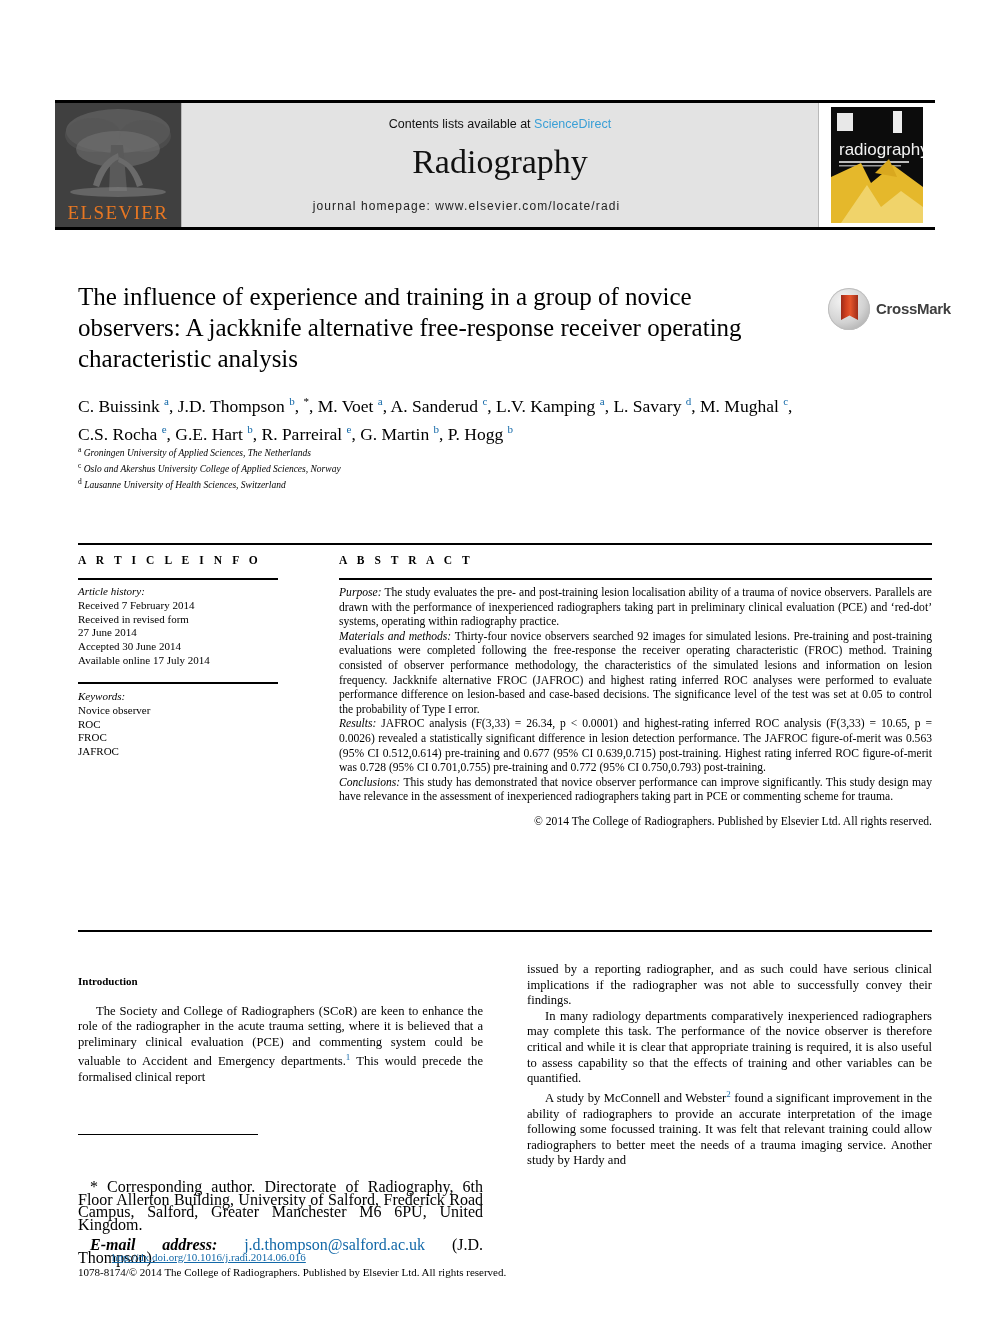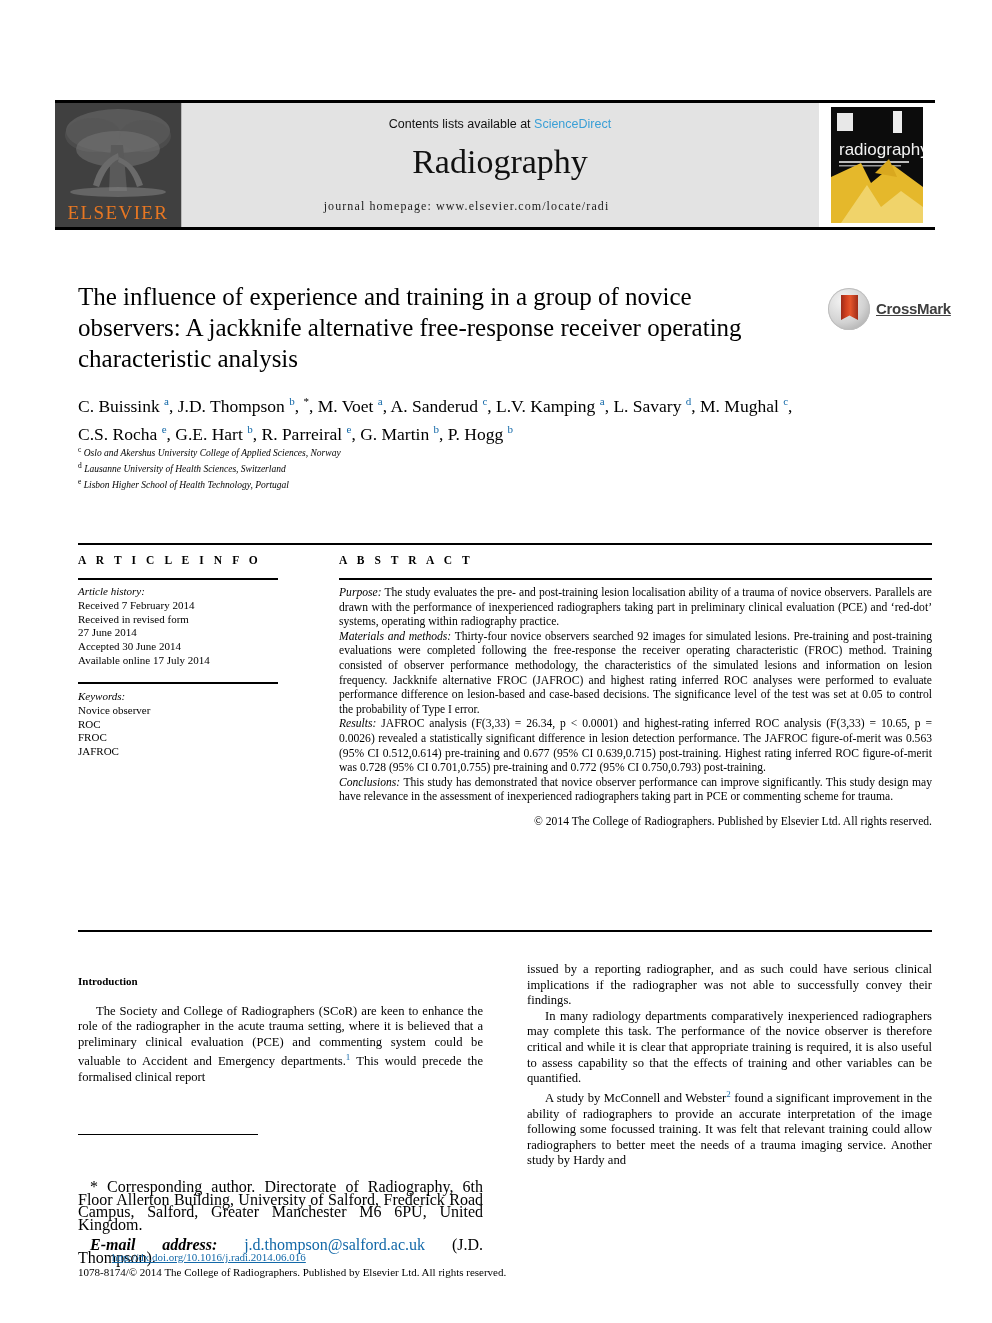--- a/index.html
+++ b/index.html
@@ -73,21 +73,20 @@
     letter-spacing: 1.4px;
     color: #E87722;
   }
   .center-band {
     position: absolute;
     top: 3px; left: 126px;
     width: 636px; height: 124px;
     background: #e3e3e3;
     border-left: 1px solid #b9b9b9;
     border-right: 1px solid #b9b9b9;
-    padding-left: 45px;
   }
   .contents-line {
     position: absolute;
     top: 14px; left: 0; width: 636px;
     text-align: center;
     font-family: "Liberation Sans", sans-serif;
     font-size: 12.5px;
     color: #111;
   }
   .contents-line .sd { color: #3a9fd6; }
@@ -96,21 +95,21 @@
     top: 40px; left: 0; width: 636px;
     text-align: center;
     font-family: "Liberation Serif", serif;
     font-size: 34px;
     color: #111;
   }
   .homepage-line {
     position: absolute;
     top: 96px; left: 0; width: 569px;
     text-align: center;
-    font-family: Liberation Serif, serif;
+    font-family: Liberation Sans, sans-serif;
     font-size: 12px;
     letter-spacing: 1.1px;
     color: #222;
   }
   .cover-box {
     position: absolute;
     top: 3px; right: 0;
     width: 116px; height: 124px;
     background: #fff;
     display: flex; align-items: center; justify-content: center;
@@ -152,21 +151,20 @@
     clip-path: polygon(0 0, 100% 0, 100% 100%, 50% 82%, 0 100%);
   }
   .cm-text {
     position: absolute;
     left: 48px; top: 12px;
     font-family: "Liberation Sans", sans-serif;
     font-weight: bold;
     font-size: 15px;
     color: #3f3f3f;
     letter-spacing: -.3px;
-    text-decoration: underline;
   }
 
   
   .authors {
     position: absolute;
     top: 390px; left: 78px;
     width: 720px;
     font-size: 17.5px;
     line-height: 23px;
   }
@@ -351,23 +349,23 @@
 
   <div class="crossmark">
     <div class="cm-circle"></div>
     <div class="cm-book"></div>
     <div class="cm-text">CrossMark</div>
   </div>
 
   <div class="authors">C. Buissink <sup>a</sup>, J.D. Thompson <sup>b</sup>, <sup class="star">*</sup>, M. Voet <sup>a</sup>, A. Sanderud <sup>c</sup>, L.V. Kamping <sup>a</sup>, L. Savary <sup>d</sup>, M. Mughal <sup>c</sup>, C.S. Rocha <sup>e</sup>, G.E. Hart <sup>b</sup>, R. Parreiral <sup>e</sup>, G. Martin <sup>b</sup>, P. Hogg <sup>b</sup></div>
 
   <div class="affiliations">
+    <div><sup>a</sup> <span>Groningen University of Applied Sciences, The Netherlands</span></div>
     <div><sup>c</sup> <span>Oslo and Akershus University College of Applied Sciences, Norway</span></div>
     <div><sup>d</sup> <span>Lausanne University of Health Sciences, Switzerland</span></div>
-    <div><sup>e</sup> <span>Lisbon Higher School of Health Technology, Portugal</span></div>
   </div>
 
   <div class="band-rule" id="band-rule-top"></div>
 
   <div class="info-head">A R T I C L E   I N F O</div>
   <div class="abs-head">A B S T R A C T</div>
 
   <div class="band-rule" id="info-rule"></div>
   <div class="band-rule" id="abs-rule"></div>
 

